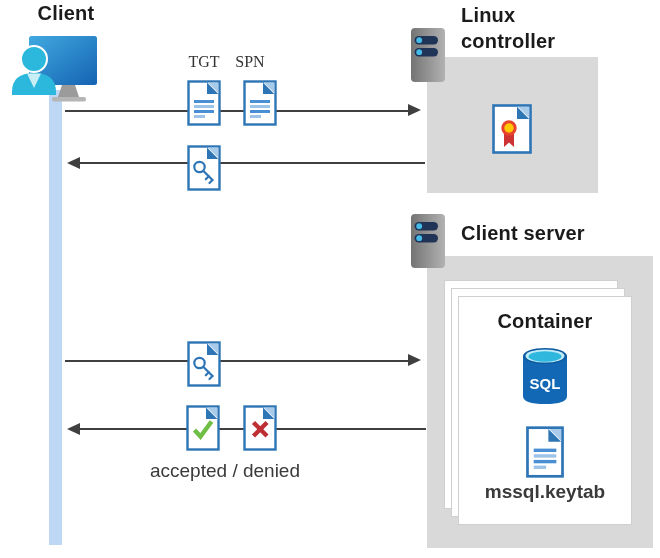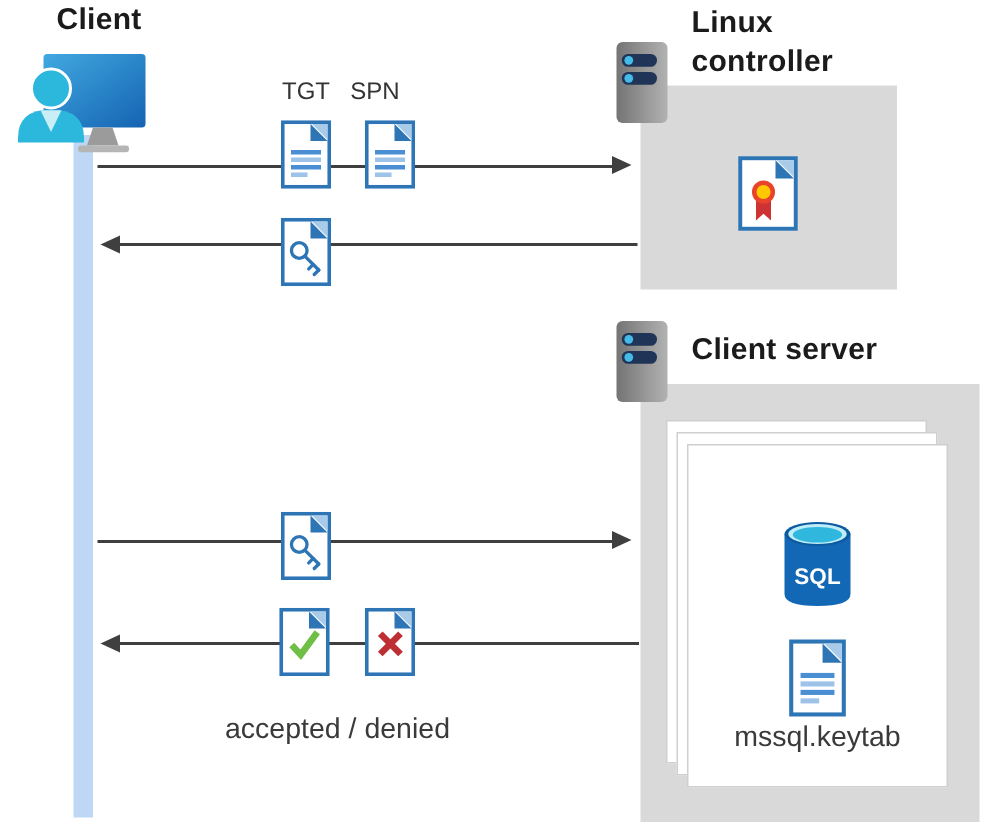--- a/index.html
+++ b/index.html
@@ -3,21 +3,21 @@
 <meta charset="utf-8">
 <style>
   html,body{margin:0;padding:0;background:#fff;}
   #canvas{
     position:relative;width:660px;height:558px;background:#ffffff;
     font-family:"Liberation Sans",sans-serif;overflow:hidden;
   }
   .abs{position:absolute;}
   .heading{font-weight:700;color:#1b1b1b;font-size:20px;letter-spacing:0.2px;line-height:26px;}
   .plain{color:#3a3a3a;font-size:19px;}
-  .small-label{color:#333;font-size:16px;text-align:center;}
+  .small-label{color:#333;font-size:16px;text-align:center;font-family:Liberation Serif, serif;}
   .pre{white-space:pre-line;}
   .gray-box{background:#D9D9D9;}
   .card{background:#ffffff;border:1px solid #cfcfcf;box-sizing:border-box;}
   .lifeline{background:#BDD7F4;}
   .hline{background:#3F3F3F;height:2px;}
   .head-right{width:0;height:0;border-top:6.5px solid transparent;border-bottom:6.5px solid transparent;border-left:13px solid #3F3F3F;}
   .head-left{width:0;height:0;border-top:6.5px solid transparent;border-bottom:6.5px solid transparent;border-right:13px solid #3F3F3F;}
   .z1{z-index:1}.z2{z-index:2}.z3{z-index:3}.z5{z-index:5}.z6{z-index:6}
   svg{display:block;}
   .center{text-align:center;}
@@ -83,40 +83,41 @@
     <rect x="4.5" y="9" width="23.5" height="8.5" rx="4.2" fill="#203457"></rect>
     <circle cx="9.2" cy="13.2" r="2.9" fill="#45BCE8"></circle>
     <rect x="4.5" y="21" width="23.5" height="8.5" rx="4.2" fill="#203457"></rect>
     <circle cx="9.2" cy="25.2" r="2.9" fill="#45BCE8"></circle>
   </svg>
 
   <div class="abs card z2" style="left:444px;top:280px;width:174px;height:229px;"></div>
   <div class="abs card z2" style="left:451px;top:288px;width:174px;height:229px;"></div>
   <div class="abs card z3" style="left:458px;top:296px;width:174px;height:229px;"></div>
 
+  <div class="abs heading center z5" style="left:458px;top:308px;width:174px;">Container</div>
 
   <svg class="abs z5" style="left:521px;top:346px;" width="48" height="60" viewBox="0 0 48 60">
     <path d="M2,10 L2,50 Q2,58 24,58 Q46,58 46,50 L46,10 Z" fill="#1268B4"></path>
     <ellipse cx="24" cy="10" rx="22" ry="8" fill="#0C5AA0"></ellipse>
     <ellipse cx="24" cy="10" rx="19.5" ry="6.6" fill="#BFECF7"></ellipse>
     <ellipse cx="24" cy="10.5" rx="16.5" ry="5.2" fill="#2FB7DE"></ellipse>
     <text x="24" y="43" text-anchor="middle" font-family="Liberation Sans, sans-serif" font-size="15" font-weight="700" fill="#ffffff">SQL</text>
   </svg>
 
   <svg class="abs z5" style="left:524px;top:426px;" width="42" height="52" viewBox="0 0 34 46">
     <rect x="1.5" y="1.5" width="31" height="43" fill="#ffffff" stroke="#2E75B6" stroke-width="2.4"></rect>
     <path d="M21,2.6 L31.3,2.6 L31.3,13 Z" fill="#A9CBEA"></path>
     <path d="M20,2.6 L31.3,14 L20,14 Z" fill="#2E75B6"></path>
     <rect x="7" y="20" width="20" height="3" fill="#4A8FD3"></rect>
     <rect x="7" y="25" width="20" height="3" fill="#9EC3E8"></rect>
     <rect x="7" y="30" width="20" height="3" fill="#4A8FD3"></rect>
     <rect x="7" y="35" width="11" height="3" fill="#9EC3E8"></rect>
   </svg>
 
-  <div class="abs plain center z5" style="left:458px;top:481px;width:174px;">mssql.keytab</div>
+  <div class="abs plain center z5" style="left:458px;top:481px;width:174px;font-weight:bold;">mssql.keytab</div>
 
   <div class="abs small-label" style="left:185px;top:53px;width:38px;">TGT</div>
   <div class="abs small-label" style="left:231px;top:53px;width:38px;">SPN</div>
 
   <div class="abs hline z3" style="left:65px;top:110px;width:346px;"></div>
   <div class="abs head-right z3" style="left:408px;top:104px;"></div>
 
   <svg class="abs z5" style="left:187px;top:80px;" width="34" height="46" viewBox="0 0 34 46">
     <rect x="1.5" y="1.5" width="31" height="43" fill="#ffffff" stroke="#2E75B6" stroke-width="2.4"></rect>
     <path d="M21,2.6 L31.3,2.6 L31.3,13 Z" fill="#A9CBEA"></path>
@@ -180,15 +181,15 @@
   <svg class="abs z5" style="left:243px;top:405px;" width="34" height="46" viewBox="0 0 34 46">
     <rect x="1.5" y="1.5" width="31" height="43" fill="#ffffff" stroke="#2E75B6" stroke-width="2.4"></rect>
     <path d="M21,2.6 L31.3,2.6 L31.3,13 Z" fill="#A9CBEA"></path>
     <path d="M20,2.6 L31.3,14 L20,14 Z" fill="#2E75B6"></path>
     <g stroke="#BE2F34" stroke-width="4.4">
       <path d="M10.5,17.5 L24,31"></path>
       <path d="M24,17.5 L10.5,31"></path>
     </g>
   </svg>
 
-  <div class="abs plain center" style="left:140px;top:460px;width:170px;margin-top:16px;">accepted / denied</div>
+  <div class="abs plain center" style="left:140px;top:460px;width:170px;">accepted / denied</div>
 
 </div>
 
 </body></html>

